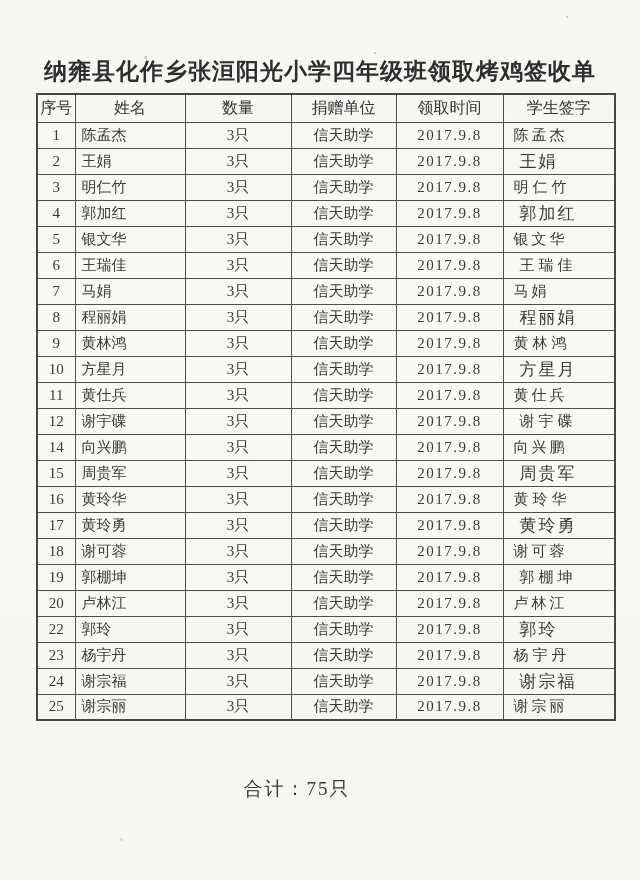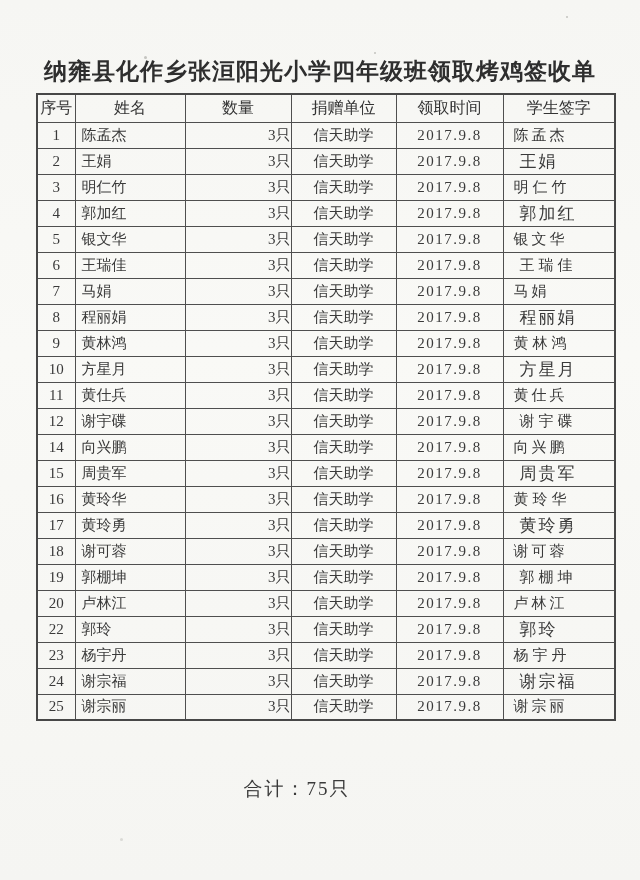--- a/index.html
+++ b/index.html
@@ -40,21 +40,21 @@
   table.receipt th {
     height: 28px;
     font-weight: normal;
     font-size: 16px;
     text-align: center;
     color: #333333;
   }
   table.receipt td { height: 26px; font-size: 15px; }
   td.c-no   { text-align: center; }
   td.c-name { text-align: left; padding-left: 6px; }
-  td.c-qty  { text-align: right; }
+  td.c-qty  { text-align: center; }
   td.c-donor{ text-align: center; font-family: Liberation Serif, serif; }
   td.c-date { text-align: center; letter-spacing: 1.5px; }
   td.c-sig  {
     text-align: left;
     padding-left: 10px;
     font-family: cursive;
     font-size: 16px;
     letter-spacing: 3px;
     color: #4a4a4a;
   }

